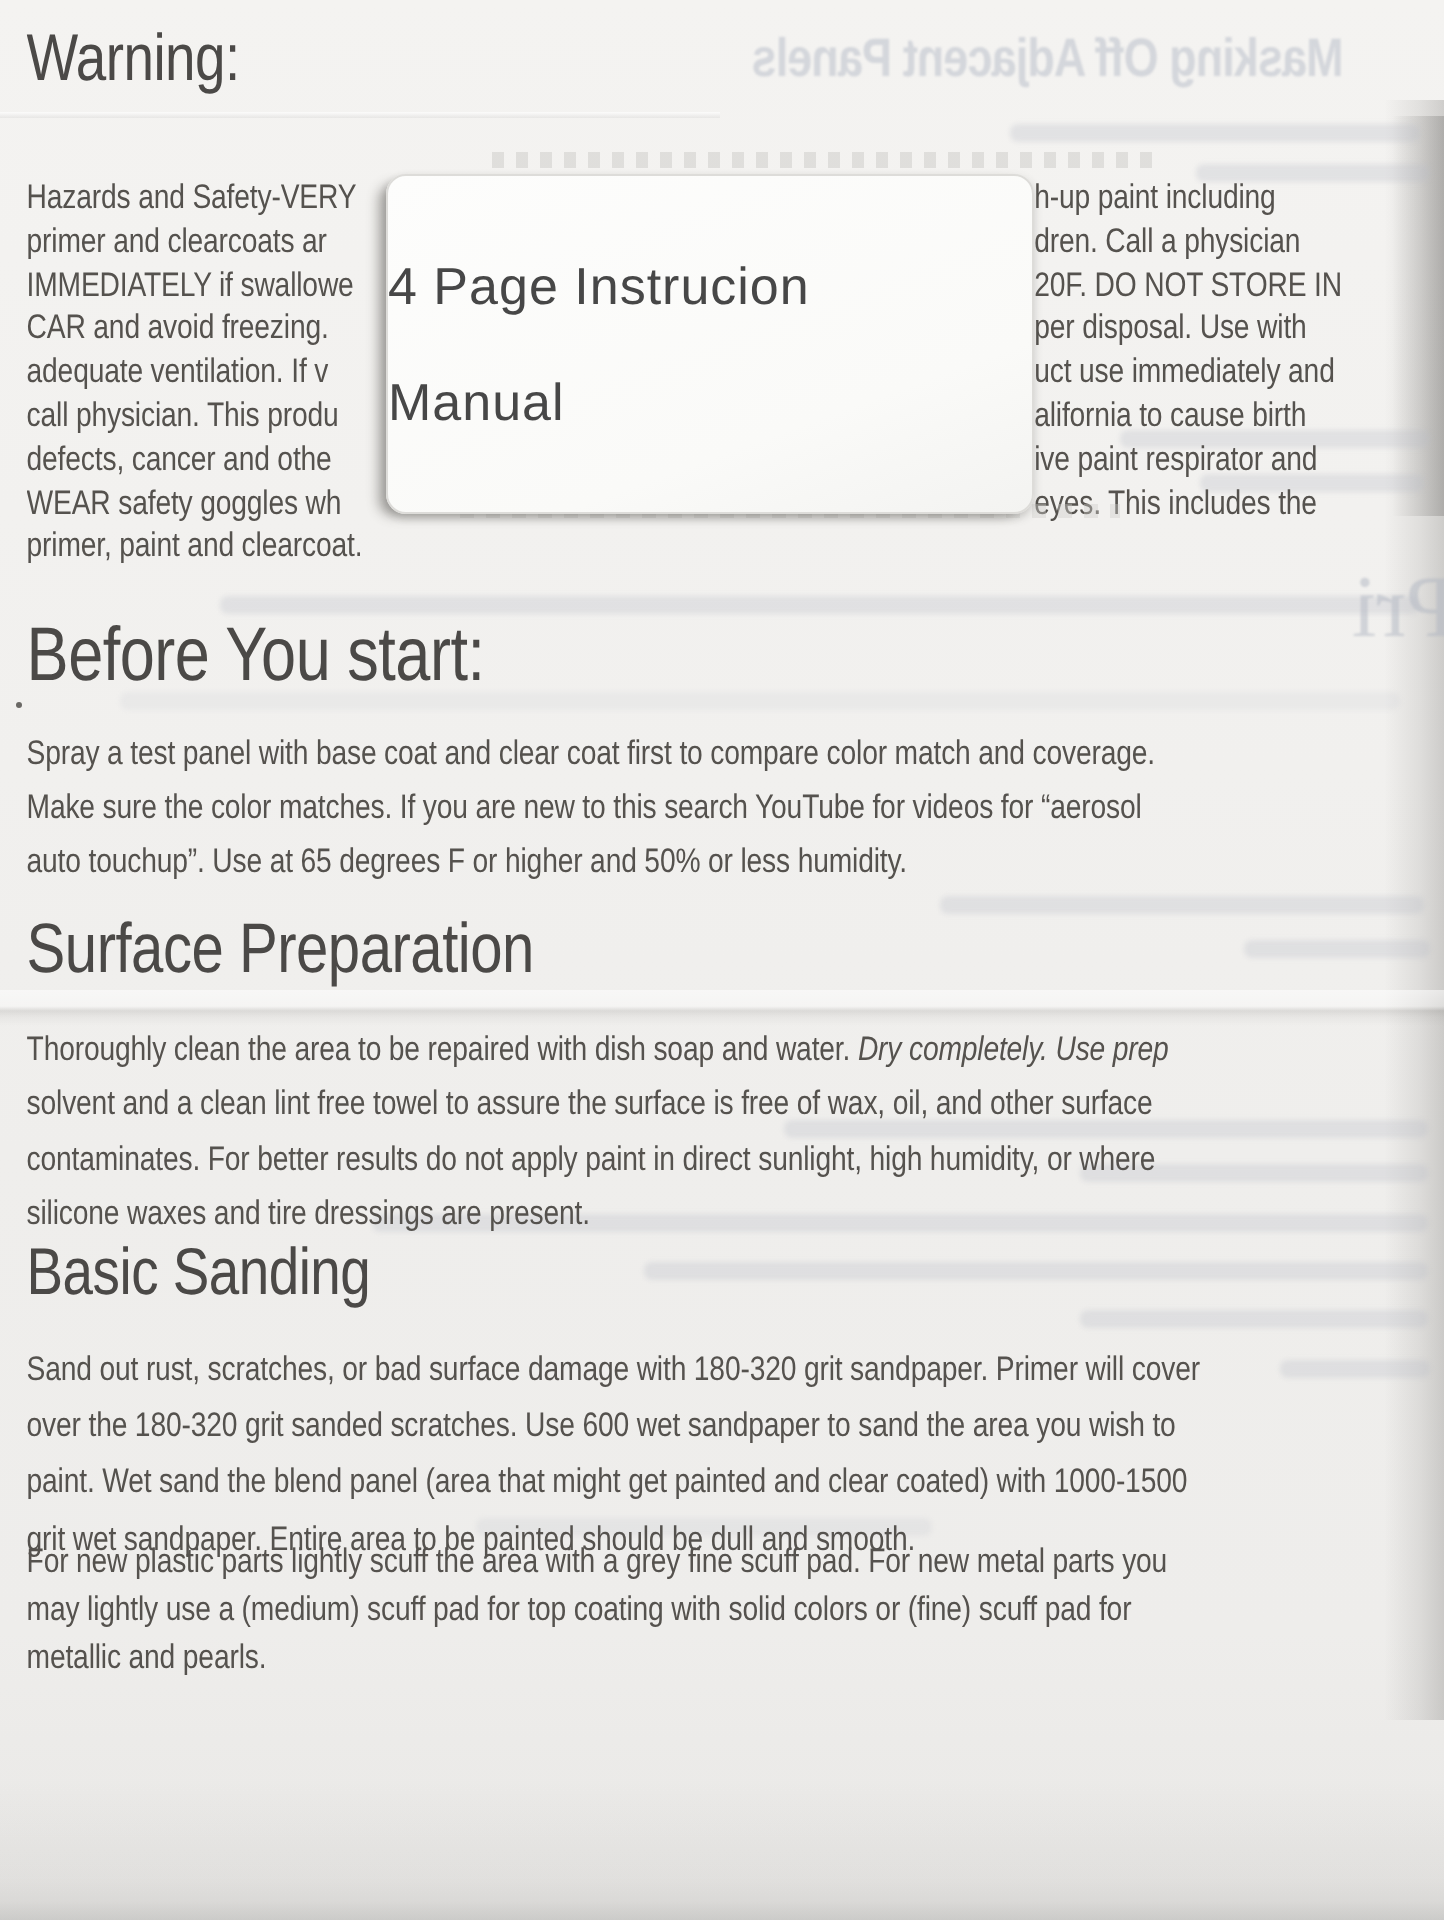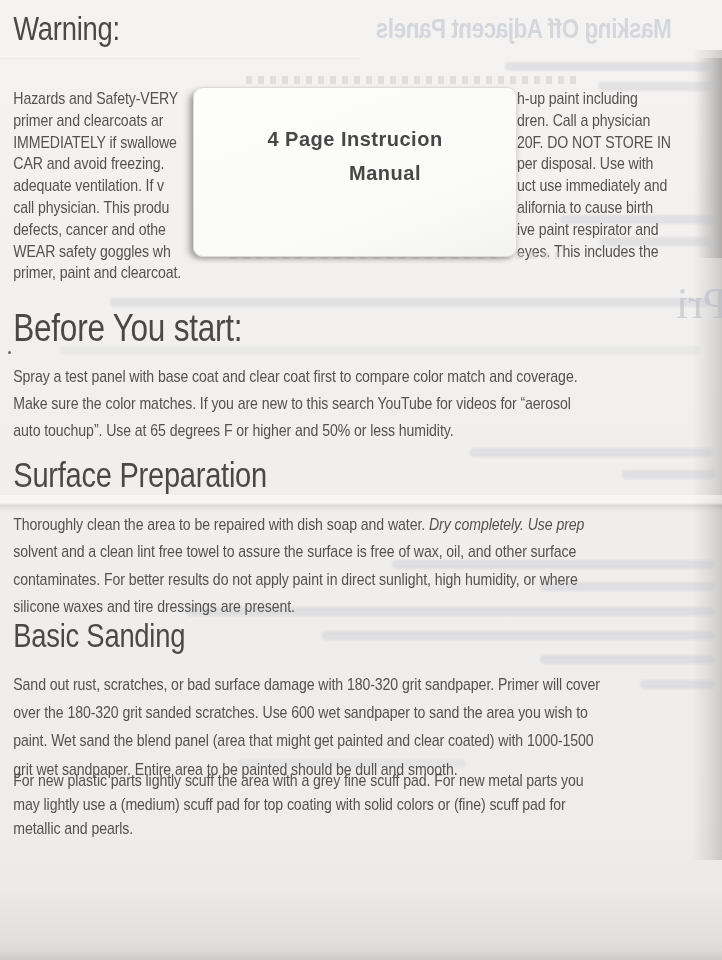--- a/index.html
+++ b/index.html
@@ -43,24 +43,24 @@
   .stray-dot{position:absolute; left:8px; top:351px; width:3px; height:3px; border-radius:50%; background:#6a6understood865;}
   
   .liner{position:absolute; left:246px; top:76px; width:330px; height:8px; opacity:0.55;
     background:repeating-linear-gradient(90deg, #cfcecb 0 6px, rgba(0,0,0,0) 6px 12px);}
   .liner2{position:absolute; left:230px; top:252px; width:330px; height:7px; opacity:0.4;
     background:repeating-linear-gradient(90deg, #cfcecb 0 7px, rgba(0,0,0,0) 7px 13px);}
   .sticker{position:absolute; left:193px; top:87px; width:322px; height:168px;
     background:linear-gradient(160deg, #fdfdfc 0%, #fafaf8 70%, #f3f3f1 100%);
     border:1px solid #dddcd9; border-radius:10px;
     box-shadow:-6px 3px 6px -2px rgba(85,82,78,0.45), 0 2px 4px rgba(85,82,78,0.25);}
-  .sticker .s1,.sticker .s2{position:absolute; left:0; width:100%; text-align:center;
-    font-weight:bold; font-size:20px; letter-spacing:0.5px; color:#474747; white-space:nowrap;}
+  .sticker .s1,.sticker .s2{position:absolute; left:0; width:100%; 
+    font-weight:normal; font-size:26px; letter-spacing:0.5px; color:#474747; white-space:nowrap;}
   .sticker .s1{top:40px;}
-  .sticker .s2{top:74px;margin-left:30px;}
+  .sticker .s2{top:98px;}
   
   .ghost-h{position:absolute; left:333px; top:14px; width:382px; text-align:center;
     font-size:27px; font-weight:bold; letter-spacing:-0.5px; color:rgba(186,192,202,0.55);
     transform:scaleX(-0.83); transform-origin:50% 50%; filter:blur(0.6px); white-space:nowrap;}
   .ghost-pri{position:absolute; left:676px; top:278px; font-family:"Liberation Serif", serif;
     font-size:44px; color:rgba(176,182,194,0.5); transform:scaleX(-1); filter:blur(0.6px);}
   .gbar{position:absolute; height:9px; border-radius:4px; background:rgba(184,190,200,0.30); filter:blur(1.2px);}
   
   .bottom-shade{position:absolute; left:0; bottom:0; width:722px; height:70px;
     background:linear-gradient(180deg, rgba(0,0,0,0) 0%, rgba(70,68,65,0.05) 70%, rgba(70,68,65,0.12) 100%);}

